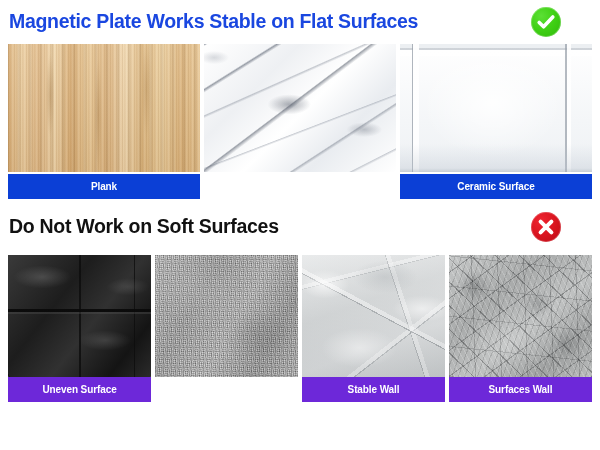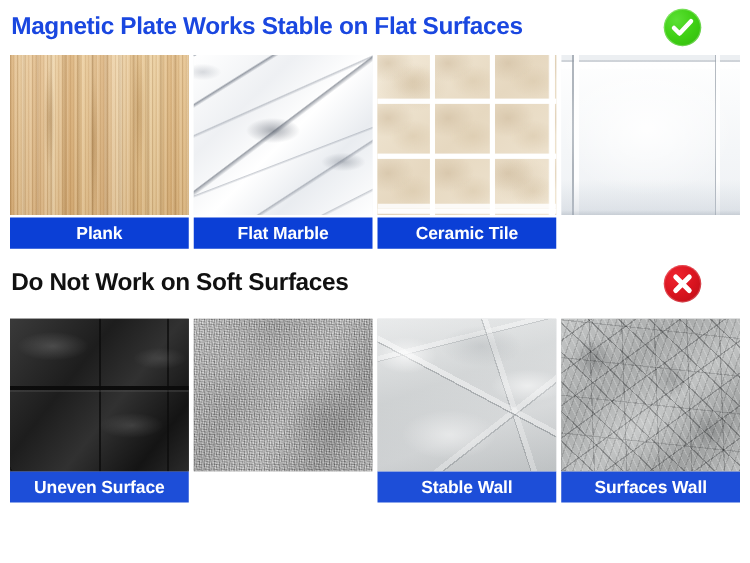--- a/index.html
+++ b/index.html
@@ -76,31 +76,31 @@
   .swatch {
     height: 128px;
     width: 100%;
     position: relative;
     overflow: hidden;
   }
   .tile-label {
     height: 25px;
     line-height: 25px;
     text-align: center;
-    font-size: 14px;
+    font-size: 10px;
     font-weight: bold;
     color: #ffffff;
     white-space: nowrap;
     overflow: hidden;
     letter-spacing: -0.1px;
   }
   .row-good .swatch { height: 128px; }
   .row-good .tile-label { background: #0b3fd6; margin-top: 2px; }
   .row-bad .swatch { height: 122px; }
-  .row-bad .tile-label { background: #1d4ed8; margin-top: 0px; }
+  .row-bad .tile-label { background: #6d28d9; margin-top: 0px; }
 
   
 
   
   .tex-plank {
     background-color: #e3bd86;
     background-image:
       repeating-linear-gradient(90deg,
         rgba(150,105,52,0.30) 0px, rgba(150,105,52,0.0) 1px,
         rgba(150,105,52,0.0) 2px, rgba(168,120,62,0.22) 3px,
@@ -305,30 +305,26 @@
 
   <div class="tile-row row-good">
 
     <div class="tile">
       <div class="swatch tex-plank"></div>
       <div class="tile-label">Plank</div>
     </div>
 
     <div class="tile">
       <div class="swatch tex-marble"></div>
-      <div class="tile-label">Flat Marble</div>
-    </div>
-
-    <div class="tile">
-      <div class="swatch tex-ceramic-tile"></div>
-      <div class="tile-label">Ceramic Tile</div>
-    </div>
+    </div>
+
 
     <div class="tile">
       <div class="swatch tex-ceramic-surface"></div>
+      <div class="tile-label">Ceramic Surface</div>
     </div>
 
   </div>
 
   <div class="section-header" style="height:56px;gap:32px;">
     <div class="section-title negative">Do Not Work on Soft Surfaces</div>
     <span class="badge no">
       <svg viewBox="0 0 30 30" aria-hidden="true">
         <path d="M9.6 9.6 L20.4 20.4 M20.4 9.6 L9.6 20.4" fill="none" stroke="#ffffff" stroke-width="4" stroke-linecap="round"></path>
       </svg>

